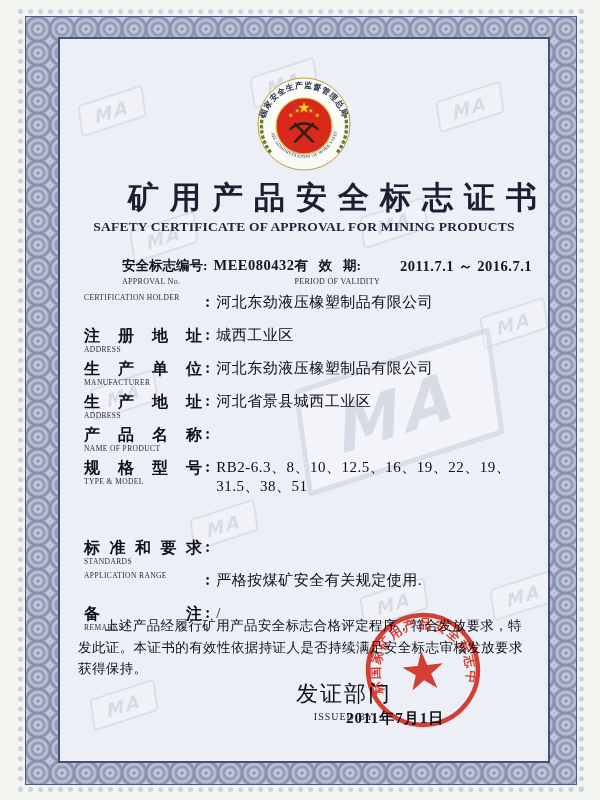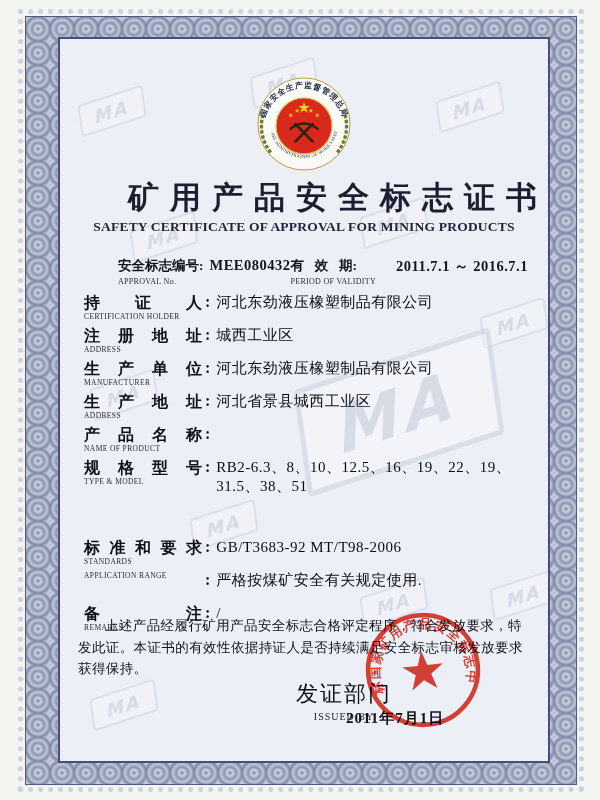--- a/index.html
+++ b/index.html
@@ -60,22 +60,22 @@
     font-size:31px;letter-spacing:11px;padding-left:11px;box-sizing:border-box;
     color:#1e1e32;
   }
   .subtitle{
     position:absolute;top:180px;left:0;width:100%;text-align:center;
     font-family:"Liberation Serif",serif;font-weight:bold;
     font-size:13.5px;color:#23233a;letter-spacing:.2px;
   }
   
   .info-row{
-    position:absolute;top:216px;left:50px;right:20px;
-    display:flex;justify-content:flex-end;align-items:flex-start;
+    position:absolute;top:216px;left:50px;right:4px;
+    display:flex;justify-content:center;align-items:flex-start;
     color:#15151f;
   }
   .info-cn{font-family:"Liberation Serif",serif;font-weight:bold;font-size:13.5px;}
   .info-cap{font-family:"Liberation Serif",serif;font-size:8px;color:#2a2a38;margin-top:2px;letter-spacing:.3px;}
   .info-num{font-family:"Liberation Serif",serif;font-weight:bold;font-size:14.5px;letter-spacing:.5px;margin-left:6px;}
   .validity-group{display:flex;align-items:flex-start;}
   .vlabel-cn{display:inline-block;width:62px;text-align:justify;text-align-last:justify;}
   .vvalue{font-family:"Liberation Serif",serif;font-weight:bold;font-size:14.5px;margin-left:20px;margin-top:2px;letter-spacing:.5px;}
   
   .fields{position:absolute;top:254px;left:24px;right:10px;}
@@ -187,21 +187,21 @@
         </div>
         <div class="info-cap">PERIOD OF VALIDITY</div>
       </div>
       <div class="vvalue">2011.7.1 ～ 2016.7.1</div>
     </div>
   </div>
 
   <div class="fields">
 
     <div class="row">
-      <div class="lbl"><span class="lbl-cn">持证人</span>
+      <div class="lbl">
         <div class="lbl-en">CERTIFICATION HOLDER</div></div>
       <span class="colon">:</span>
       <div class="val">河北东劲液压橡塑制品有限公司</div>
     </div>
 
     <div class="row">
       <div class="lbl"><span class="lbl-cn">注册地址</span>
         <div class="lbl-en">ADDRESS</div></div>
       <span class="colon">:</span>
       <div class="val">城西工业区</div>
@@ -231,21 +231,20 @@
       <div class="lbl"><span class="lbl-cn">规格型号</span>
         <div class="lbl-en">TYPE &amp; MODEL</div></div>
       <span class="colon">:</span>
       <div class="val">RB2-6.3、8、10、12.5、16、19、22、19、31.5、38、51</div>
     </div>
 
     <div class="row gap-before">
       <div class="lbl"><span class="lbl-cn">标准和要求</span>
         <div class="lbl-en">STANDARDS</div></div>
       <span class="colon">:</span>
-      <div class="val">GB/T3683-92 MT/T98-2006</div>
     </div>
 
     <div class="row">
       <div class="lbl">
         <div class="lbl-en">APPLICATION RANGE</div></div>
       <span class="colon">:</span>
       <div class="val">严格按煤矿安全有关规定使用.</div>
     </div>
 
     <div class="row">

